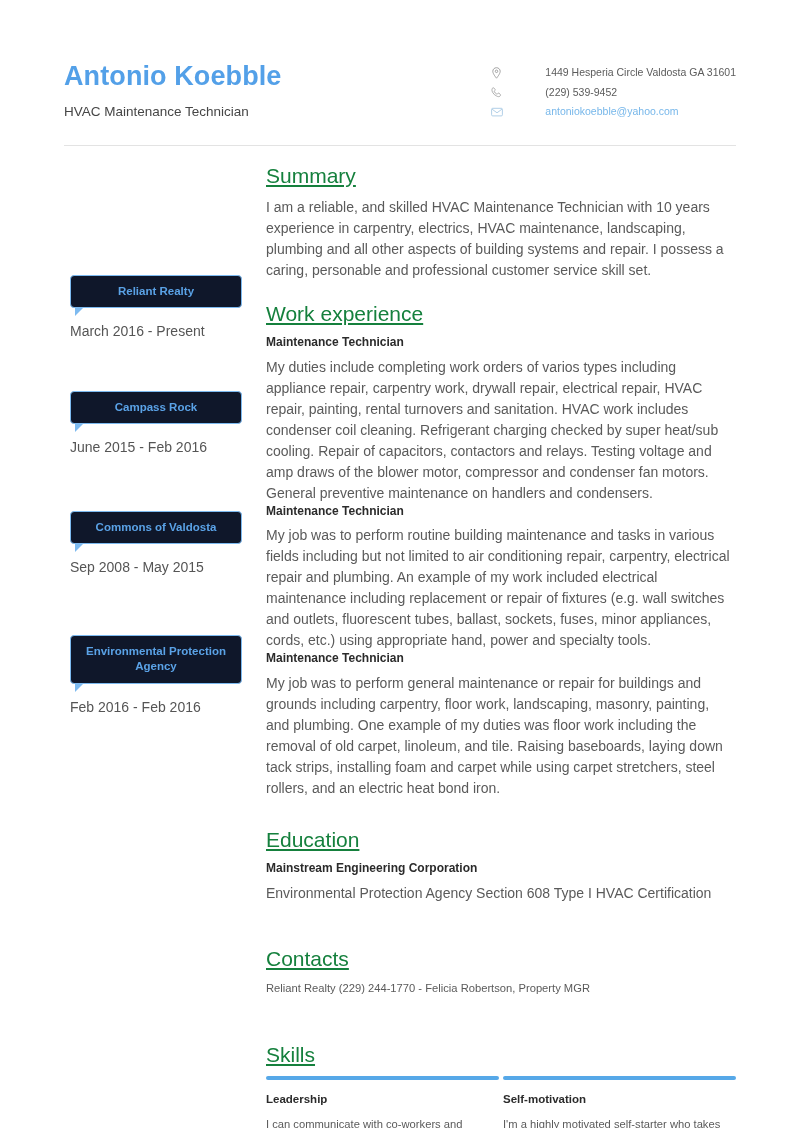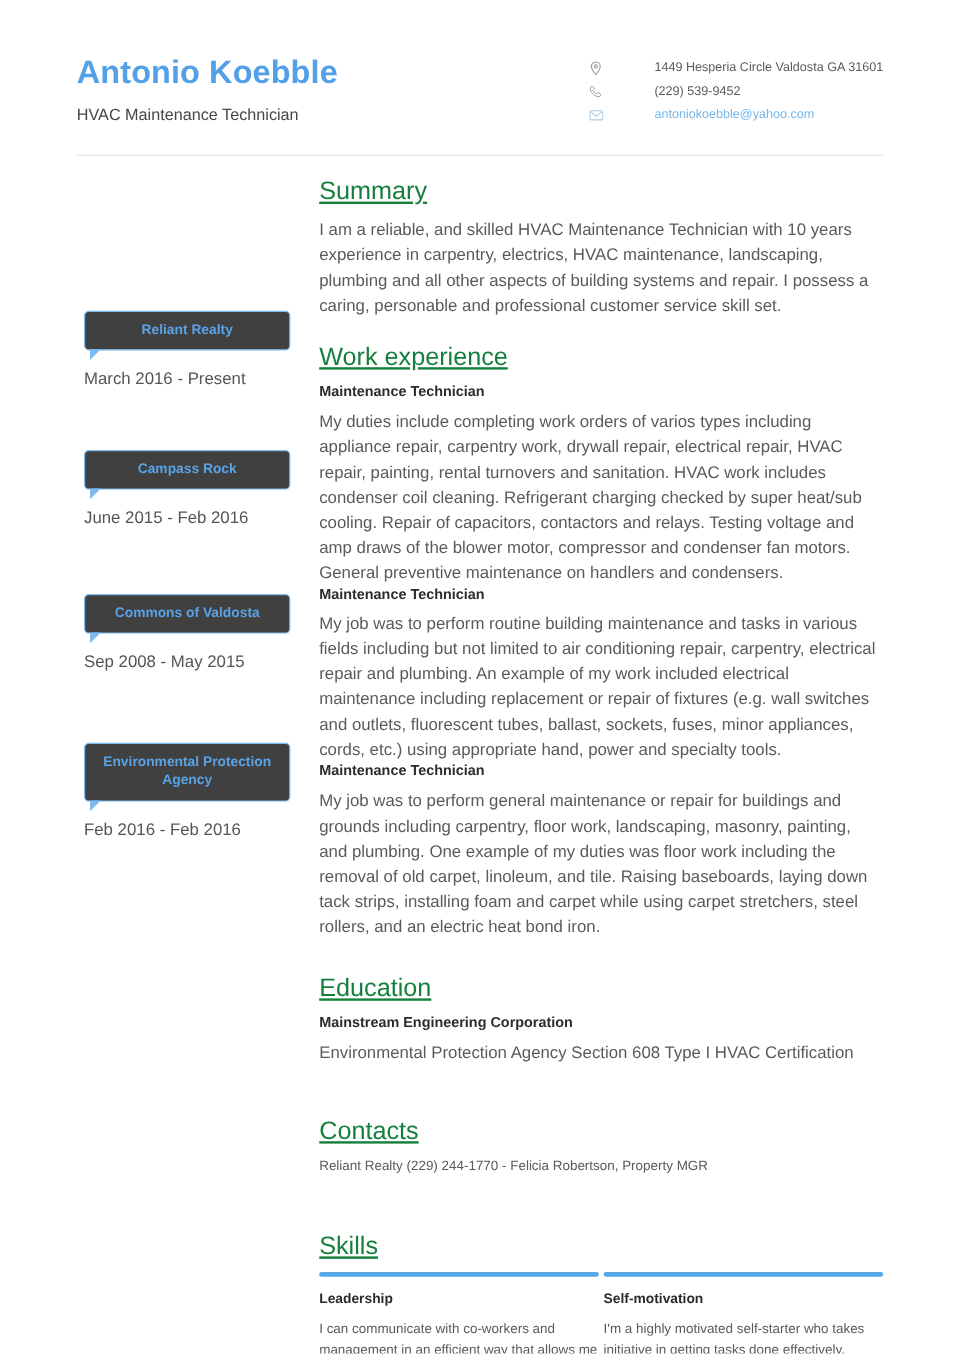--- a/index.html
+++ b/index.html
@@ -13,21 +13,21 @@
     font-family: "Liberation Sans", sans-serif;
     color: #444444;
     -webkit-font-smoothing: antialiased;
   }
 
   .page {
     position: relative;
     width: 800px;
     height: 791px;
     box-sizing: border-box;
-    padding: 0 64px;
+    padding: 16px 64px;
   }
 
   
   .header {
     display: flex;
     justify-content: space-between;
     align-items: flex-start;
     padding-top: 44px;
   }
   .identity { padding-top: 2px; }
@@ -95,21 +95,21 @@
     flex: 1;
     padding-left: 16px;
   }
 
   
   .bubble-wrap { position: absolute; left: 6px; width: 172px; }
   .bubble {
     position: relative;
     border: 1px solid #7dbaf0;
     border-radius: 4px;
-    background: #404040;
+    background: #0f172a;
     color: #5aa2e6;
     font-size: 11.5px;
     font-weight: bold;
     text-align: center;
     padding: 8px 8px 8px 8px;
     line-height: 1.35;
     box-sizing: border-box;
   }
   .bubble::after {
     content: "";

